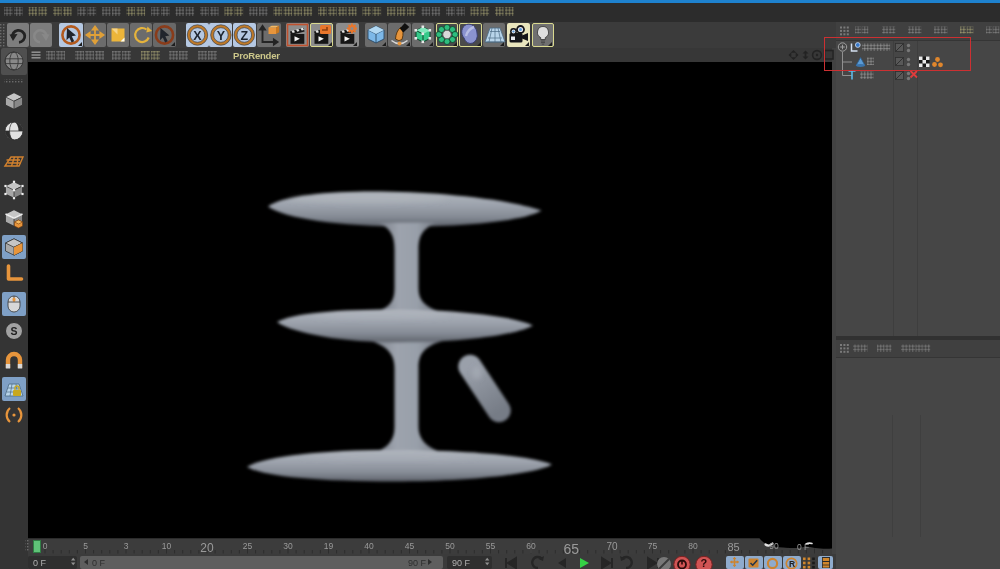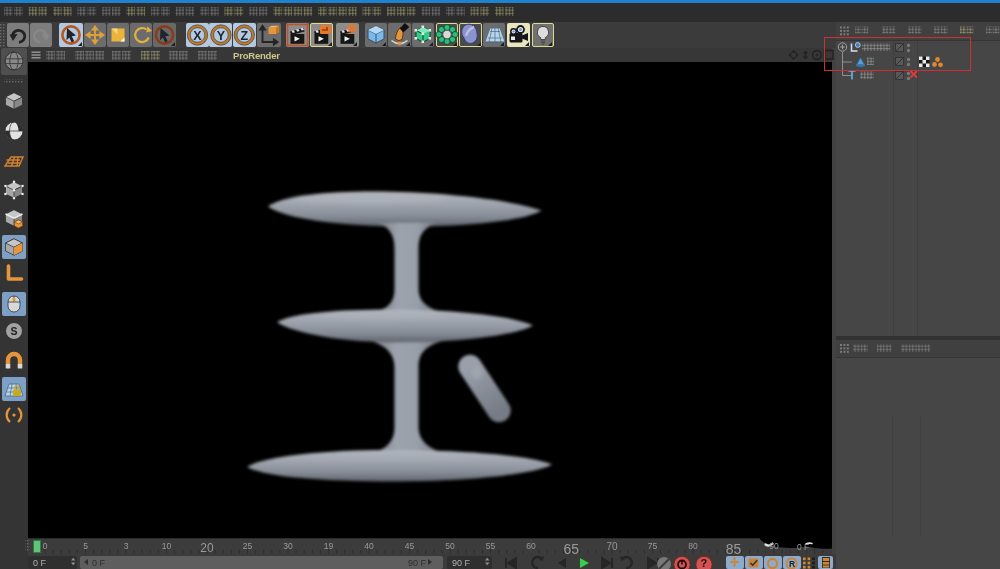--- a/index.html
+++ b/index.html
@@ -68,21 +68,21 @@
 <div class="txt" style="left:320.5px;top:540.5px;width:16px;text-align:center;font-size:8.5px;color:#9a9a9a;">19</div>
 <div class="txt" style="left:361.0px;top:540.5px;width:16px;text-align:center;font-size:8.5px;color:#9a9a9a;">40</div>
 <div class="txt" style="left:401.5px;top:540.5px;width:16px;text-align:center;font-size:8.5px;color:#9a9a9a;">45</div>
 <div class="txt" style="left:442.0px;top:540.5px;width:16px;text-align:center;font-size:8.5px;color:#9a9a9a;">50</div>
 <div class="txt" style="left:482.5px;top:540.5px;width:16px;text-align:center;font-size:8.5px;color:#9a9a9a;">55</div>
 <div class="txt" style="left:523.0px;top:540.5px;width:16px;text-align:center;font-size:8.5px;color:#9a9a9a;">60</div>
 <div class="txt" style="left:563.5px;top:540.5px;width:16px;text-align:left;font-size:14px;color:#9a9a9a;">65</div>
 <div class="txt" style="left:604.0px;top:540.5px;width:16px;text-align:center;font-size:10px;color:#9a9a9a;">70</div>
 <div class="txt" style="left:644.5px;top:540.5px;width:16px;text-align:center;font-size:8.5px;color:#9a9a9a;">75</div>
 <div class="txt" style="left:685.0px;top:540.5px;width:16px;text-align:center;font-size:8.5px;color:#9a9a9a;">80</div>
-<div class="txt" style="left:725.5px;top:540.5px;width:16px;text-align:center;font-size:14px;color:#9a9a9a;">85</div>
+<div class="txt" style="left:725.5px;top:540.5px;width:16px;text-align:center;font-size:11px;color:#9a9a9a;">85</div>
 <div class="txt" style="left:766.0px;top:540.5px;width:16px;text-align:center;font-size:8.5px;color:#9a9a9a;">90</div>
 <div class="a" style="left:28px;top:556px;width:49px;height:13px;background:#2f2f2f;border-radius:2px"></div>
 <div class="txt" style="left:33px;top:557.5px;font-size:9px;color:#b0b0b0;">0 F</div>
 <div class="a" style="left:80px;top:556px;width:363px;height:13px;background:#5e5e5e;border-radius:2px"></div>
 <div class="txt" style="left:92px;top:557.5px;font-size:9px;color:#2e2e2e;">0 F</div>
 <div class="txt" style="left:408px;top:557.5px;font-size:9px;color:#2e2e2e;">90 F</div>
 <div class="a" style="left:447px;top:556px;width:45px;height:13px;background:#2f2f2f;border-radius:2px"></div>
 <div class="txt" style="left:452px;top:557.5px;font-size:9px;color:#b0b0b0;">90 F</div>
 <div class="txt" style="left:700.5px;top:557px;font-size:11px;font-weight:bold;color:#2a0a0a;">?</div>
 <div class="a" style="left:726px;top:556px;width:17.5px;height:13px;background:#8fabcc;border-radius:2px"></div>

